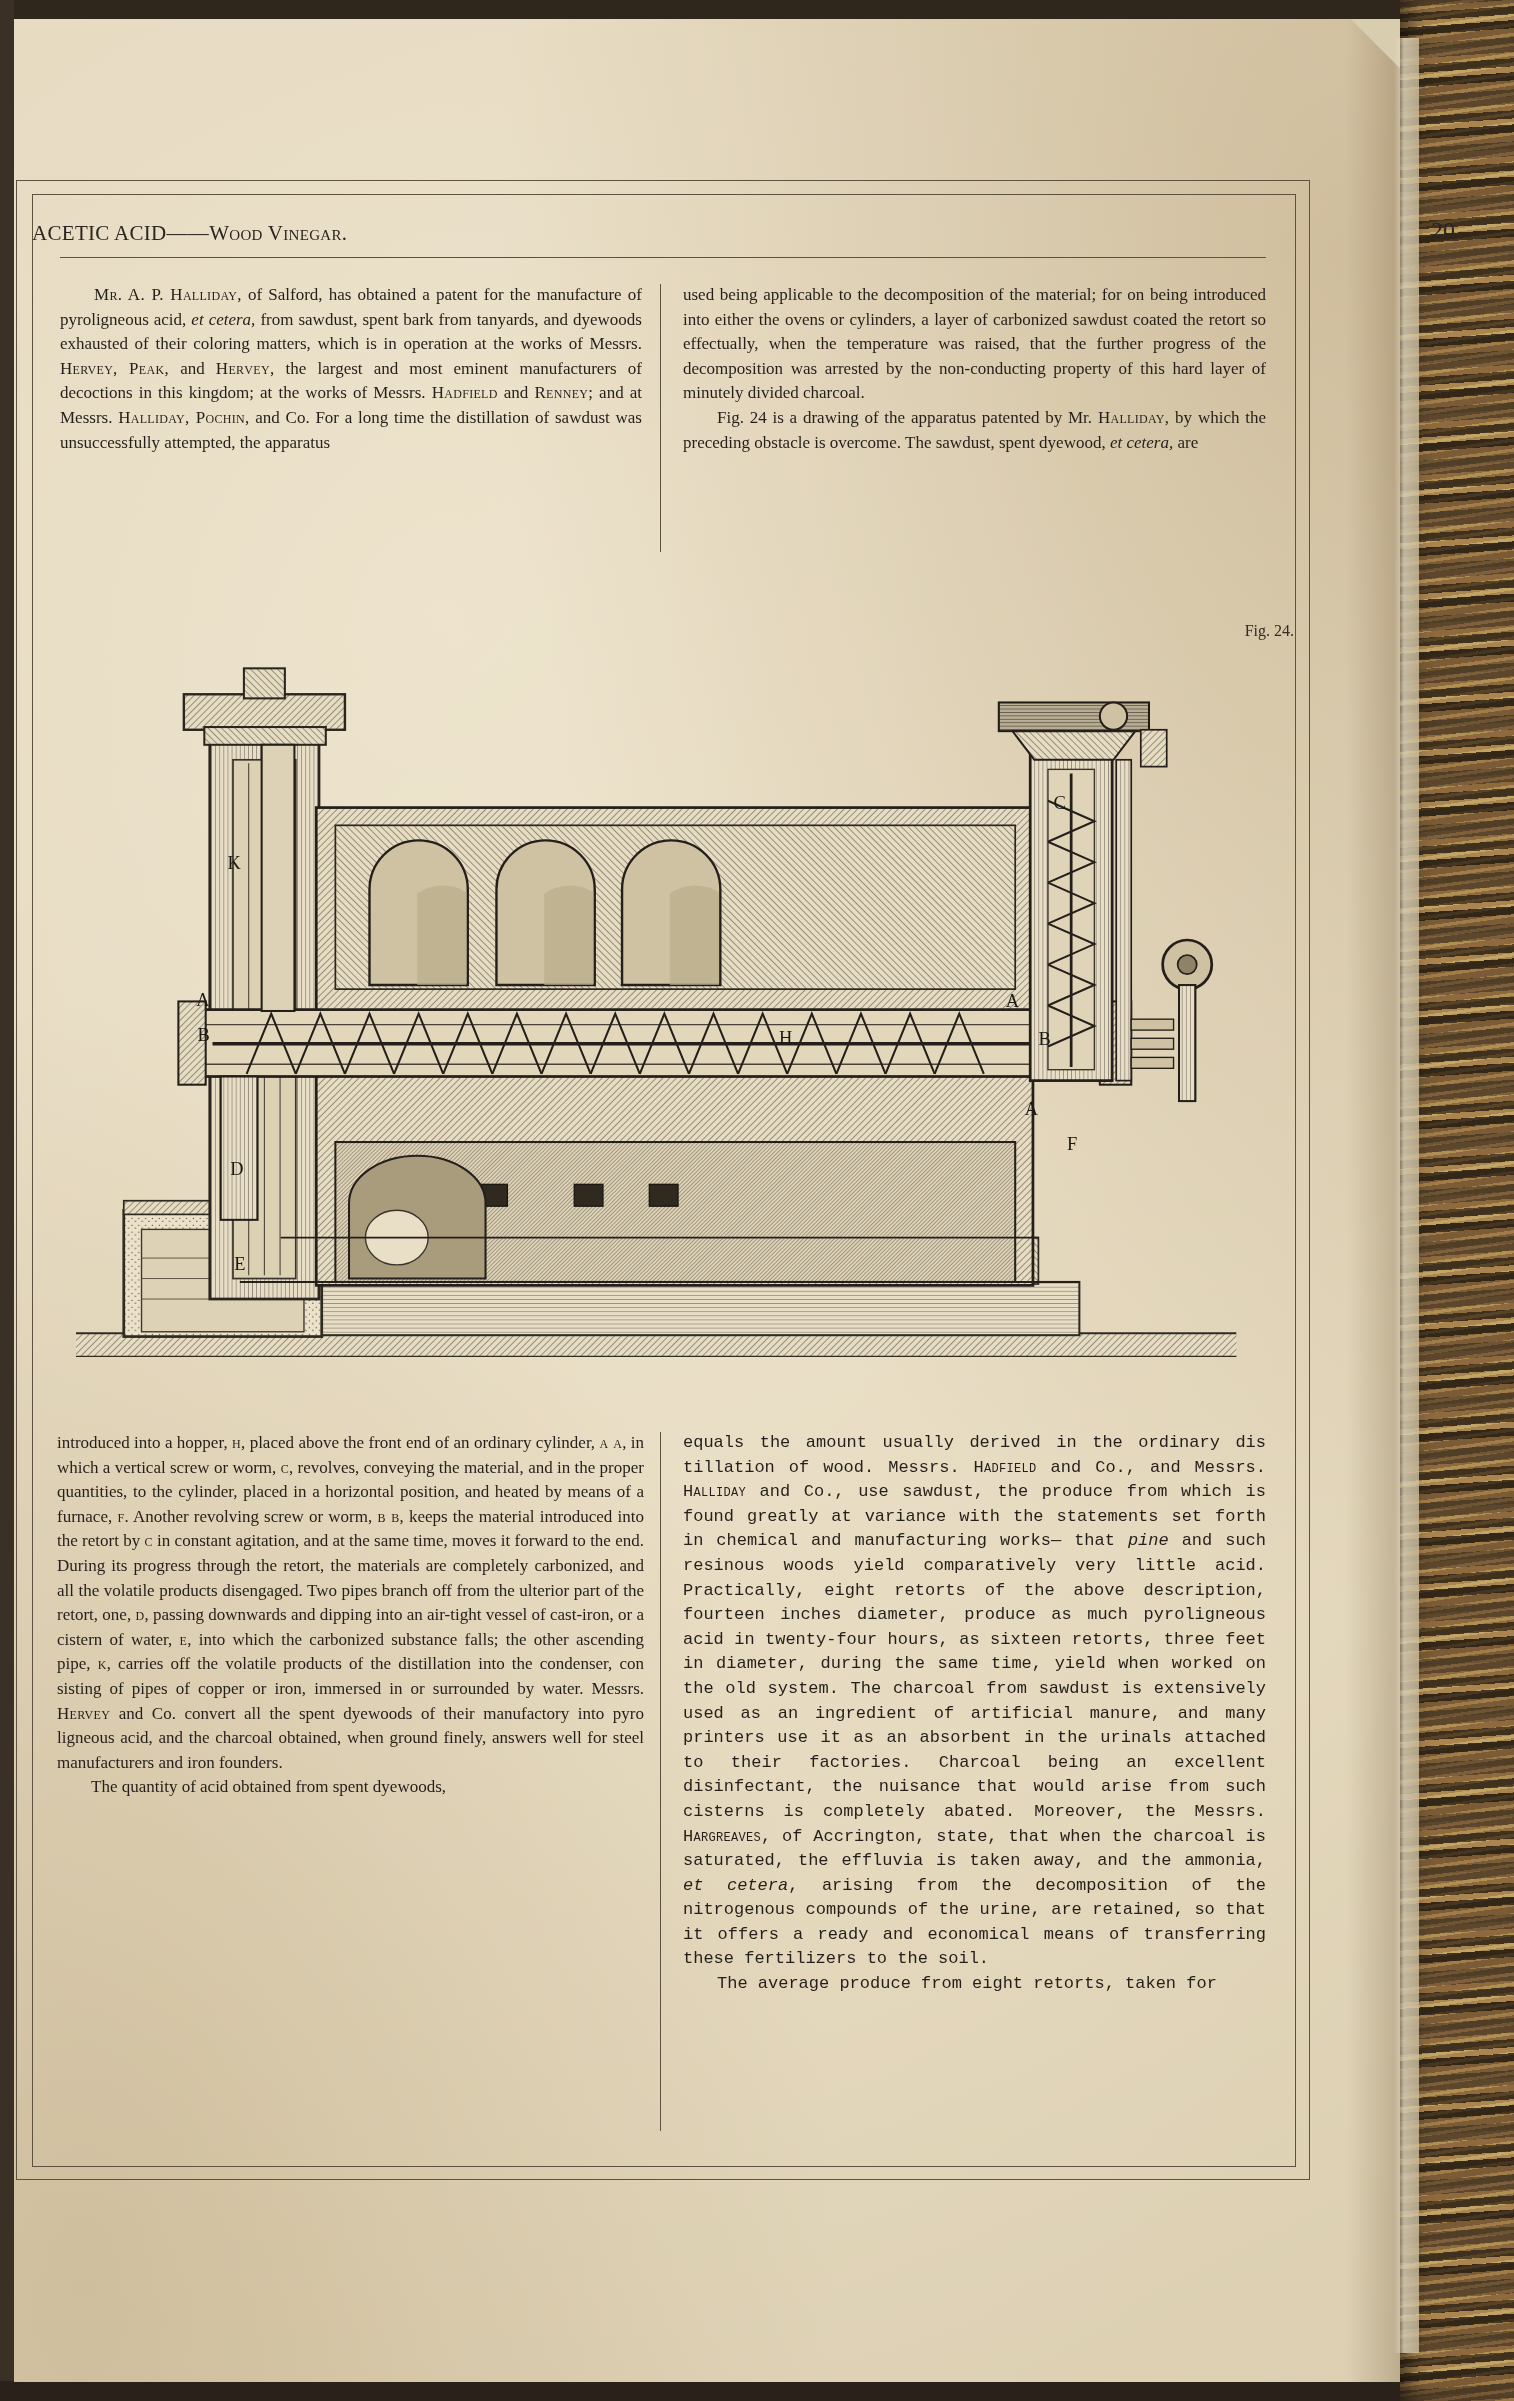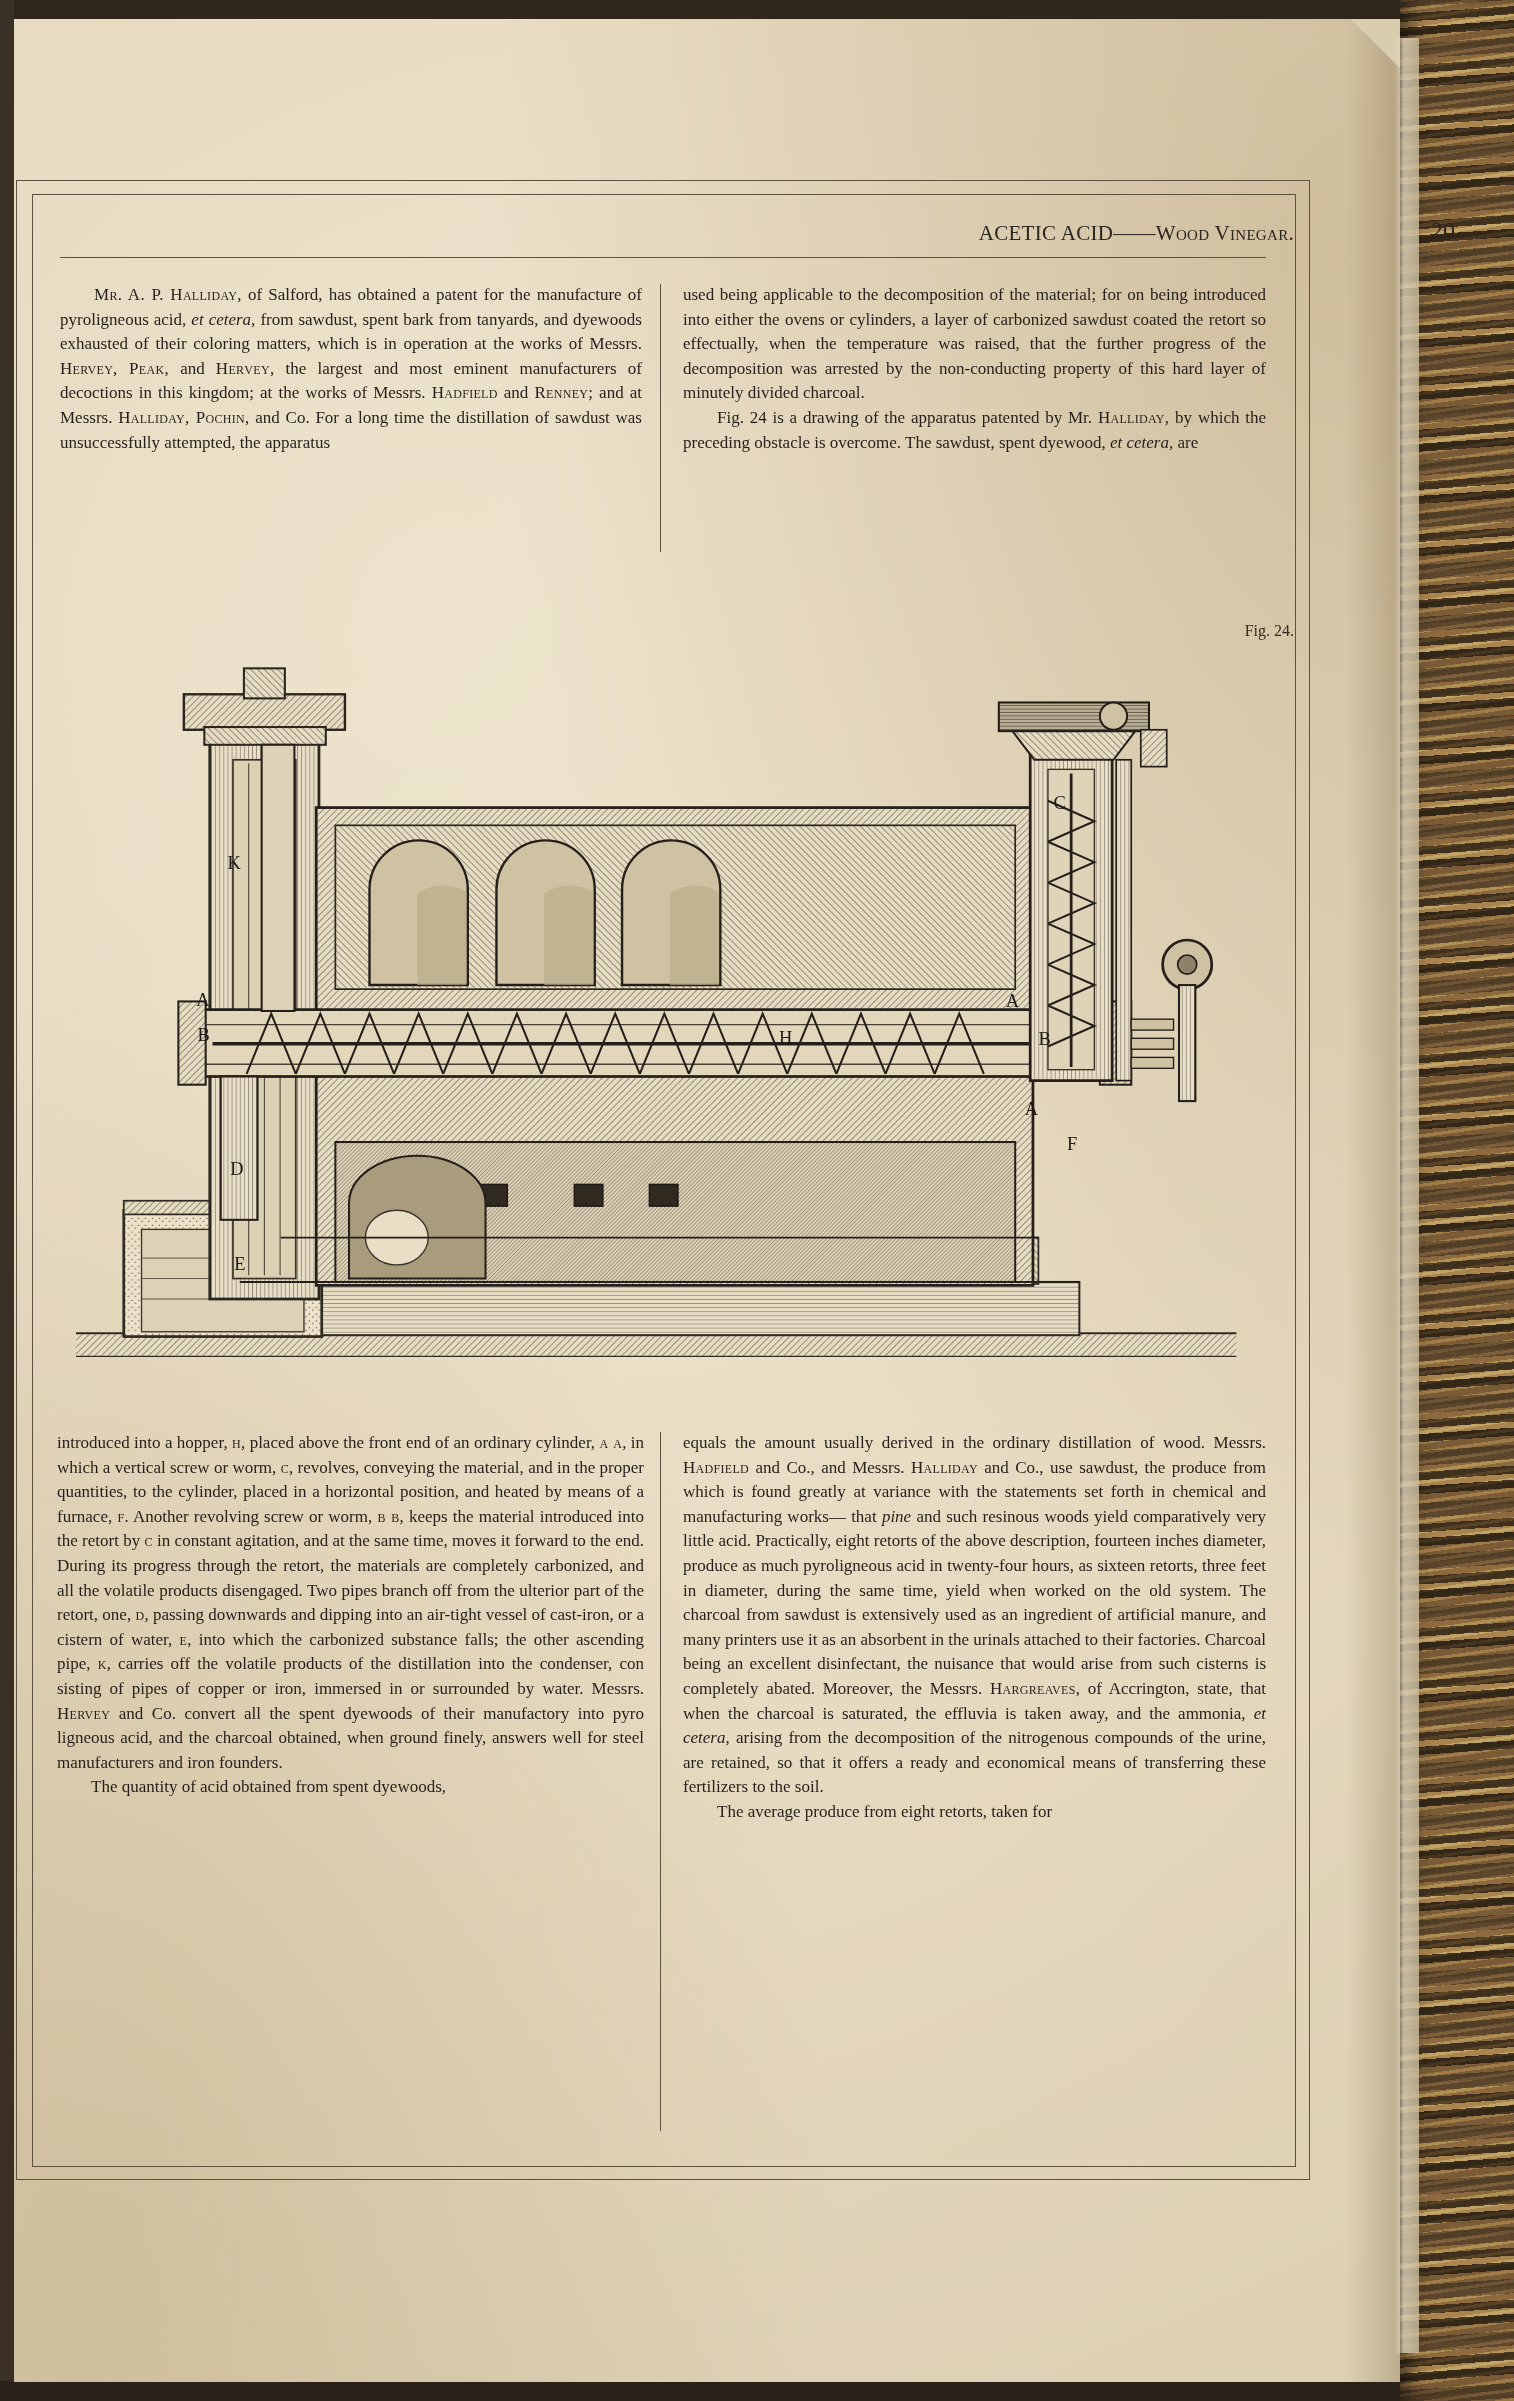--- a/index.html
+++ b/index.html
@@ -102,21 +102,21 @@
     left: 32px; top: 194px;
     width: 1262px; height: 1971px;
     border: 1.1px solid #5d5140;
   }
 
   
   .running-head {
     position: absolute;
     left: 32px; top: 221px;
     width: 1262px;
-    text-align: right;
+    text-align: left;
     font-size: 21px;
     letter-spacing: 1.1px;
     color: #2b2520;
   }
   .running-head .sc { font-variant: small-caps; }
   .page-number {
     position: absolute;
     right: 60px; top: 217px;
     font-size: 24px;
     color: #2b2520;
@@ -140,21 +140,21 @@
   }
   .col p { margin: 0; text-indent: 34px; }
   .col p.noindent { text-indent: 0; }
   .sc { font-variant: small-caps; letter-spacing: 0.3px; }
   .it { font-style: italic; }
 
   .col-top-left  { left: 60px; top: 283px; width: 582px; }
   .col-top-right { left: 683px; top: 283px; width: 583px; }
 
   .col-bot-left  { left: 57px; top: 1431px; width: 587px; }
-  .col-bot-right { left: 683px; top: 1431px; width: 583px; }
+  .col-bot-right { left: 683px; top: 1431px; width: 583px; font-family: Liberation Mono, monospace; }
 
   
   .col-rule-top {
     position: absolute; left: 660px; top: 284px; width: 1.1px; height: 268px;
     background: #5d5140;
   }
   .col-rule-bot {
     position: absolute; left: 660px; top: 1432px; width: 1.1px; height: 699px;
     background: #5d5140;
   }

